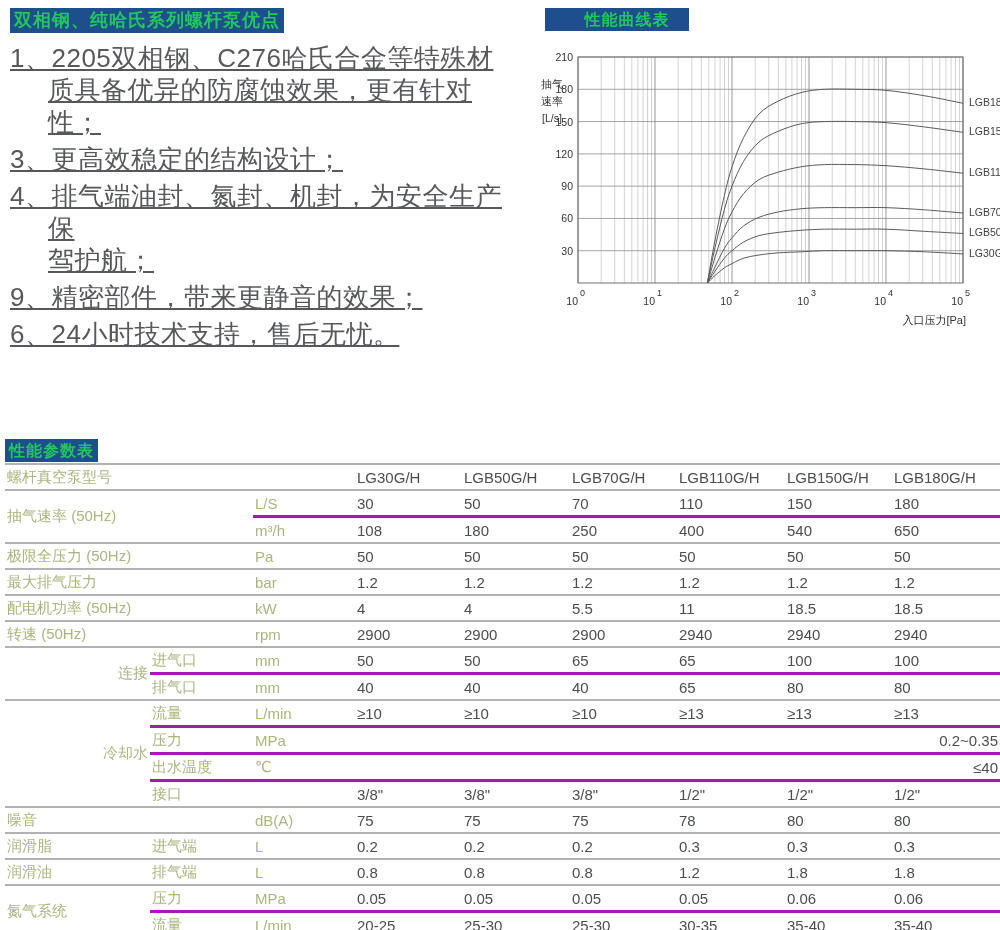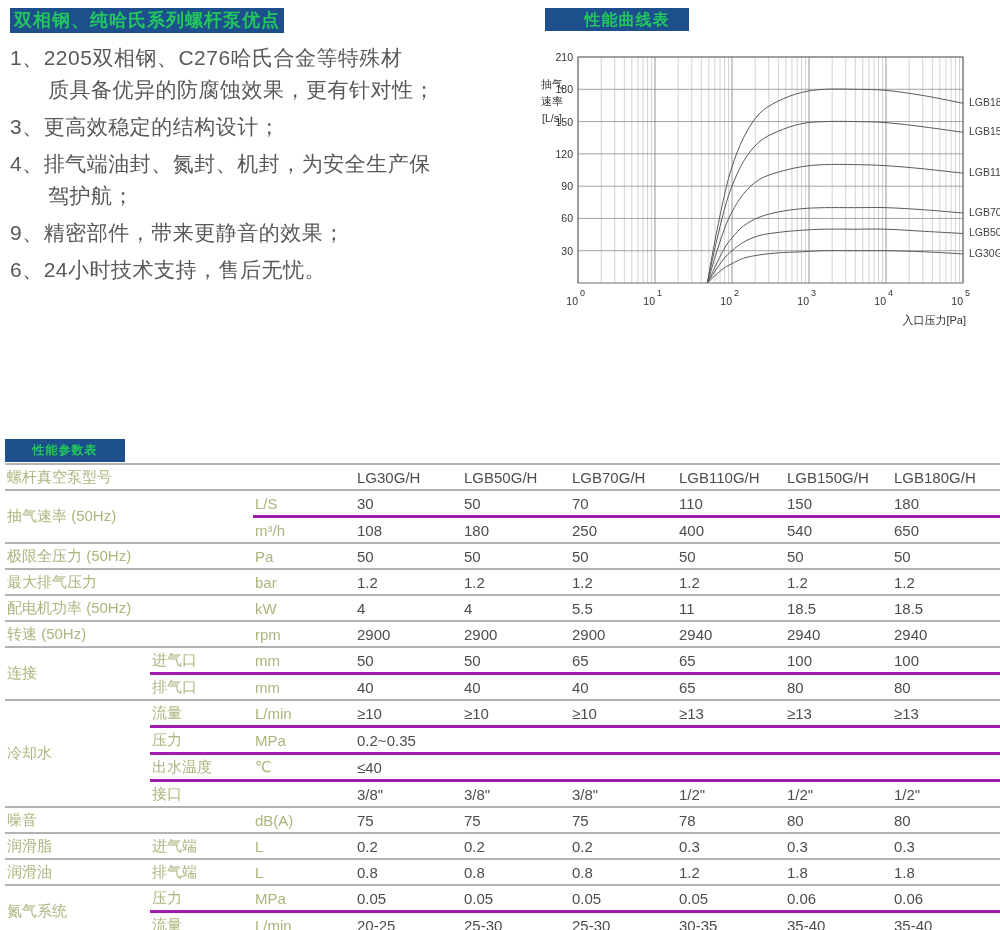--- a/index.html
+++ b/index.html
@@ -1,30 +1,30 @@
 <!DOCTYPE html>
 <html><head>
 <meta charset="utf-8">
 <style>
   html,body{margin:0;padding:0;background:#ffffff;}
   body{width:1000px;height:930px;font-family:"Liberation Sans","DejaVu Sans",sans-serif;}
   .page{position:relative;width:1000px;height:930px;background:#ffffff;overflow:hidden;}
   .bar{position:absolute;background:#1d4f8c;color:#22c55e;font-weight:bold;text-align:center;letter-spacing:1px;}
   .bar-adv{left:10px;top:8px;width:274px;height:25px;line-height:25px;font-size:18px;}
   .bar-curve{left:545px;top:8px;width:124px;height:23px;line-height:23px;font-size:16px;padding-left:20px;}
-  .bar-params{left:5px;top:439px;width:120px;height:23px;line-height:23px;font-size:12px;}
+  .bar-params{left:5px;top:439px;width:93px;height:23px;line-height:23px;font-size:16px;}
   .adv-list{position:absolute;left:10px;top:42px;width:496px;margin:0;padding:0;list-style:none;}
-  .adv-list li{font-size:21px;line-height:32px;color:#57585c;letter-spacing:0.5px;
-    padding-left:38px;text-indent:-38px;white-space:pre-line;margin:0 0 5px 0;}
+  .adv-list li{font-size:26px;line-height:32px;color:#57585c;letter-spacing:0.5px;
+    padding-left:38px;text-indent:-38px;white-space:pre-line;margin:0 0 5px 0;text-decoration:underline;}
   .chart-wrap{position:absolute;left:530px;top:42px;width:470px;height:288px;}
   .params-table{position:absolute;left:5px;top:463px;width:995px;border-collapse:collapse;table-layout:fixed;
     border-top:2px solid #b2b2b2;border-bottom:2px solid #b2b2b2;}
   .params-table td{height:24px;padding:0 2px;font-size:15px;color:#4b4d50;white-space:nowrap;overflow:hidden;vertical-align:middle;}
   .params-table td.lab{color:#a9b67d;}
-  .params-table td.center{text-align:left;}
+  .params-table td.center{text-align:right;}
   .params-table tr.sep-full>td{border-top:2px solid #b2b2b2;}
   .params-table tr.sep-sub>td,.params-table tr.sep-unit>td{border-top:3px solid #a21caf;}
 </style>
 </head>
 <body>
 
 <div class="page">
 
   <div class="bar bar-adv">
     <span>双相钢、纯哈氏系列螺杆泵优点</span>

